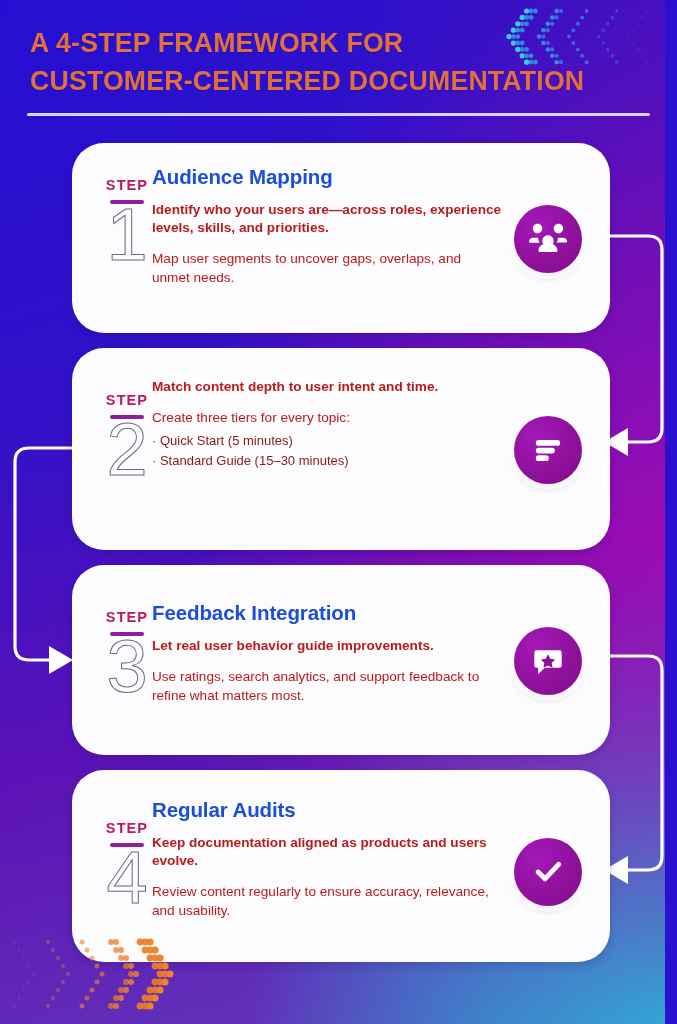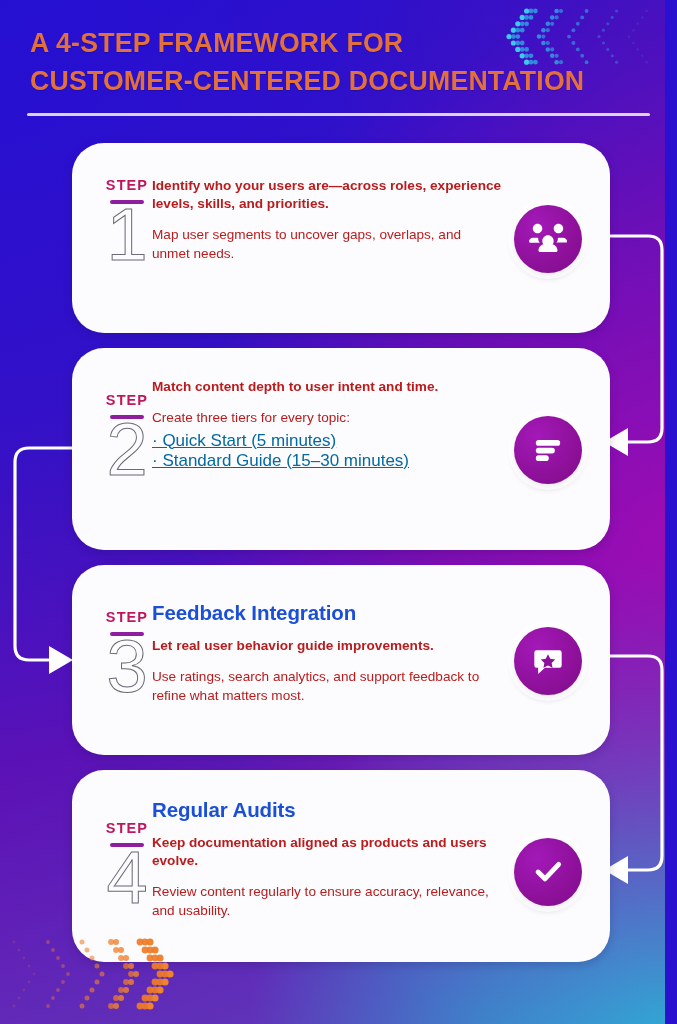--- a/index.html
+++ b/index.html
@@ -88,21 +88,21 @@
     color:#1A4FD6; font-weight:bold; font-size:20.5px; letter-spacing:-0.1px;
   }
   .lead{
     color:#b91c1c; font-weight:bold; font-size:13.6px; line-height:18px;
     margin-top:12px;
   }
   .sub{
     color:#b91c1c; font-size:13.6px; line-height:18.5px; margin-top:13px;
   }
   .bullets{ margin-top:3px; }
-  .bullets div{ color:#0369a1; font-size:17px; line-height:20.5px;text-decoration:underline; }
+  .bullets div{ color:#7f1d1d; font-size:13px; line-height:20.5px; }
 
   
   .badge{
     position:absolute; width:68px; height:68px; border-radius:50%;
     background:radial-gradient(circle at 34% 30%, #A319B8 0%, #8D1099 62%, #7d0d8c 100%);
     box-shadow:0 0 0 6px rgba(255,255,255,0.75), 0 3px 7px rgba(30,0,50,0.3);
     display:flex; align-items:center; justify-content:center;
   }
   .badge svg{ width:38px; height:38px; fill:#ffffff; }
 
@@ -225,20 +225,21 @@
 
   <div class="cards">
 
     <div class="card c1">
       <div class="step-col">
         <div class="step-word">STEP</div>
         <div class="step-dash"></div>
         <div class="step-num">1</div>
       </div>
       <div class="body-col" style="left:80px; top:22px; width:350px;">
+        <div class="card-title">Audience Mapping</div>
         <div class="lead">Identify who your users are—across roles, experience levels, skills, and priorities.</div>
         <div class="sub">Map user segments to uncover gaps, overlaps, and unmet needs.</div>
       </div>
       <div class="badge" style="right:28px; top:62px;">
         <svg viewBox="0 0 640 512" aria-hidden="true">
           <path d="M144 160c-44 0-80-36-80-80S100 0 144 0s80 36 80 80-36 80-80 80zm352 0c-44 0-80-36-80-80S452 0 496 0s80 36 80 80-36 80-80 80zM0 298.7C0 263.1 29.1 234 64.7 234h64.6c9.6 0 18.8 2.1 27 5.9-.8 4.6-1.2 9.4-1.2 14.3 0 25 11 47.5 28.4 62.9-.3 0-.6 0-.9 0H21.3C9.6 317 0 308.7 0 298.7zM458.7 317c-.3 0-.6 0-.9 0 17.4-15.4 28.4-37.9 28.4-62.9 0-4.9-.4-9.6-1.2-14.3 8.2-3.9 17.3-5.9 27-5.9h64.6c35.6 0 64.7 29.1 64.7 64.7 0 10-9.6 18.3-21.3 18.3H458.7zM320 192c53 0 96 43 96 96s-43 96-96 96-96-43-96-96 43-96 96-96zM160 451.2c0-61.9 50.2-112.2 112.2-112.2h95.7c61.9 0 112.2 50.2 112.2 112.2 0 12.6-10.2 22.8-22.8 22.8H182.8c-12.6 0-22.8-10.2-22.8-22.8z"></path>
         </svg>
       </div>
     </div>
 

